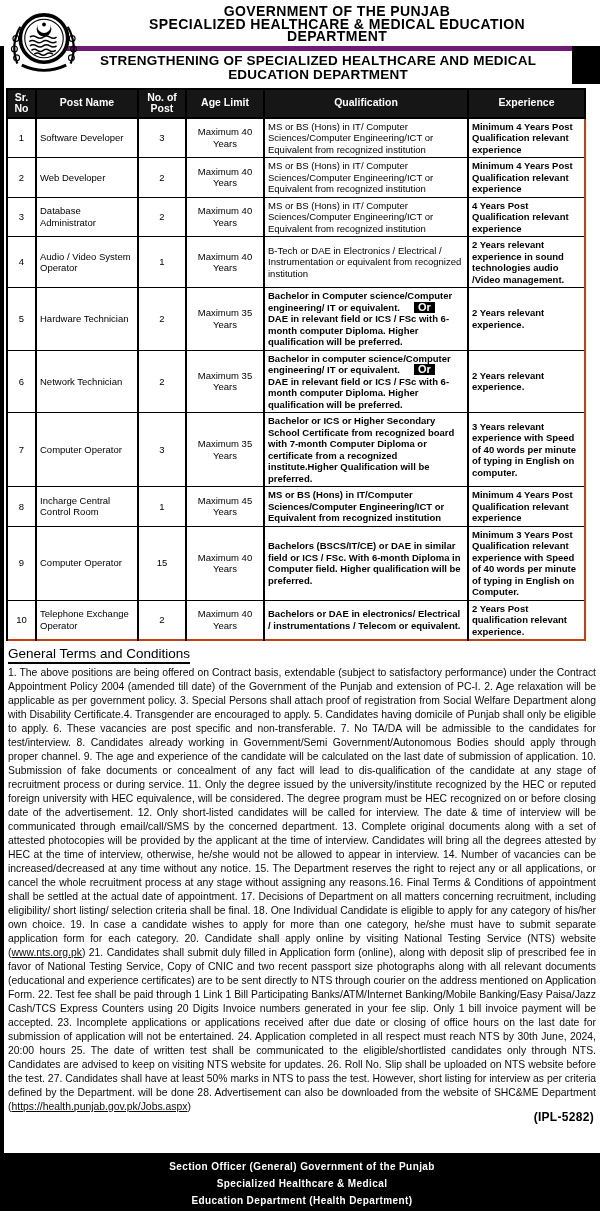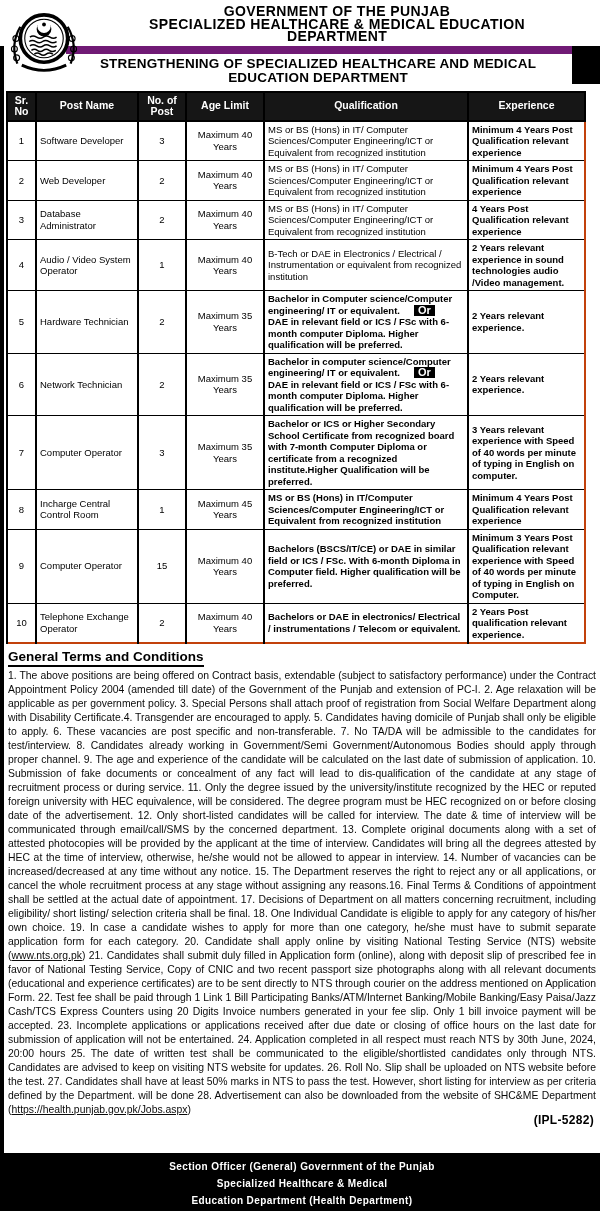--- a/index.html
+++ b/index.html
@@ -14,21 +14,21 @@
   .dept-lines div {
     font-weight:bold; font-size:14px; line-height:12.5px; letter-spacing:.4px;
   }
   .logo {
     position:absolute; left:7px; top:5px; width:74px; height:76px; z-index:3;
   }
   .logo svg { width:100%; height:100%; }
   
   .frame { position:relative; margin-top:3px; border-left:4px solid #000; min-height:1170px; display:flex; flex-direction:column; }
   .corner-black { position:absolute; right:0; top:0; width:28px; height:38px; background:#000; }
-  .banner { margin-left:62px; border-top:8px solid #701a75; padding:3px 34px 2px 4px; }
+  .banner { margin-left:62px; border-top:5px solid #701a75; padding:3px 34px 2px 4px; }
   .banner-text {
     display:block; text-align:center; font-weight:bold; font-size:13.5px; line-height:14.5px; letter-spacing:.2px;
   }
   
   table.jobs {
     border-collapse:collapse; width:578px; margin:3px 0 0 2px;
     border:2px solid #c2410c; table-layout:fixed;
   }
   table.jobs th {
     background:#161616; color:#fff; font-size:10.5px; font-weight:bold;
@@ -45,21 +45,21 @@
   td.c-post, td.c-exp { text-align:left; }
   .col-sr{width:29px}.col-post{width:102px}.col-num{width:48px}.col-age{width:78px}.col-qual{width:204px}.col-exp{width:117px}
   .bold { font-weight:bold; }
   .or-badge {
     display:inline-block; background:#000; color:#fff; font-weight:bold;
     font-size:11px; line-height:11px; padding:0 4px; margin-left:14px;
   }
   
   .terms { padding:3px 4px 0 4px; }
   .terms-title {
-    display:inline-block; font-weight:bold; font-size:13.5px;
+    display:inline-block; font-weight:normal; font-size:13.5px;
     border-bottom:2px solid #000; padding-bottom:1px; margin-bottom:2px;
   }
   .terms-text {
     text-align:justify; font-size:10.4px; line-height:14px; color:#0a0a0a;
   }
   .tlink { text-decoration:underline; cursor:pointer; }
   
   .ipl {
     text-align:right; font-weight:bold; font-size:12px; letter-spacing:.3px;
     padding:0 6px 2px 0; margin-top:-4px;

